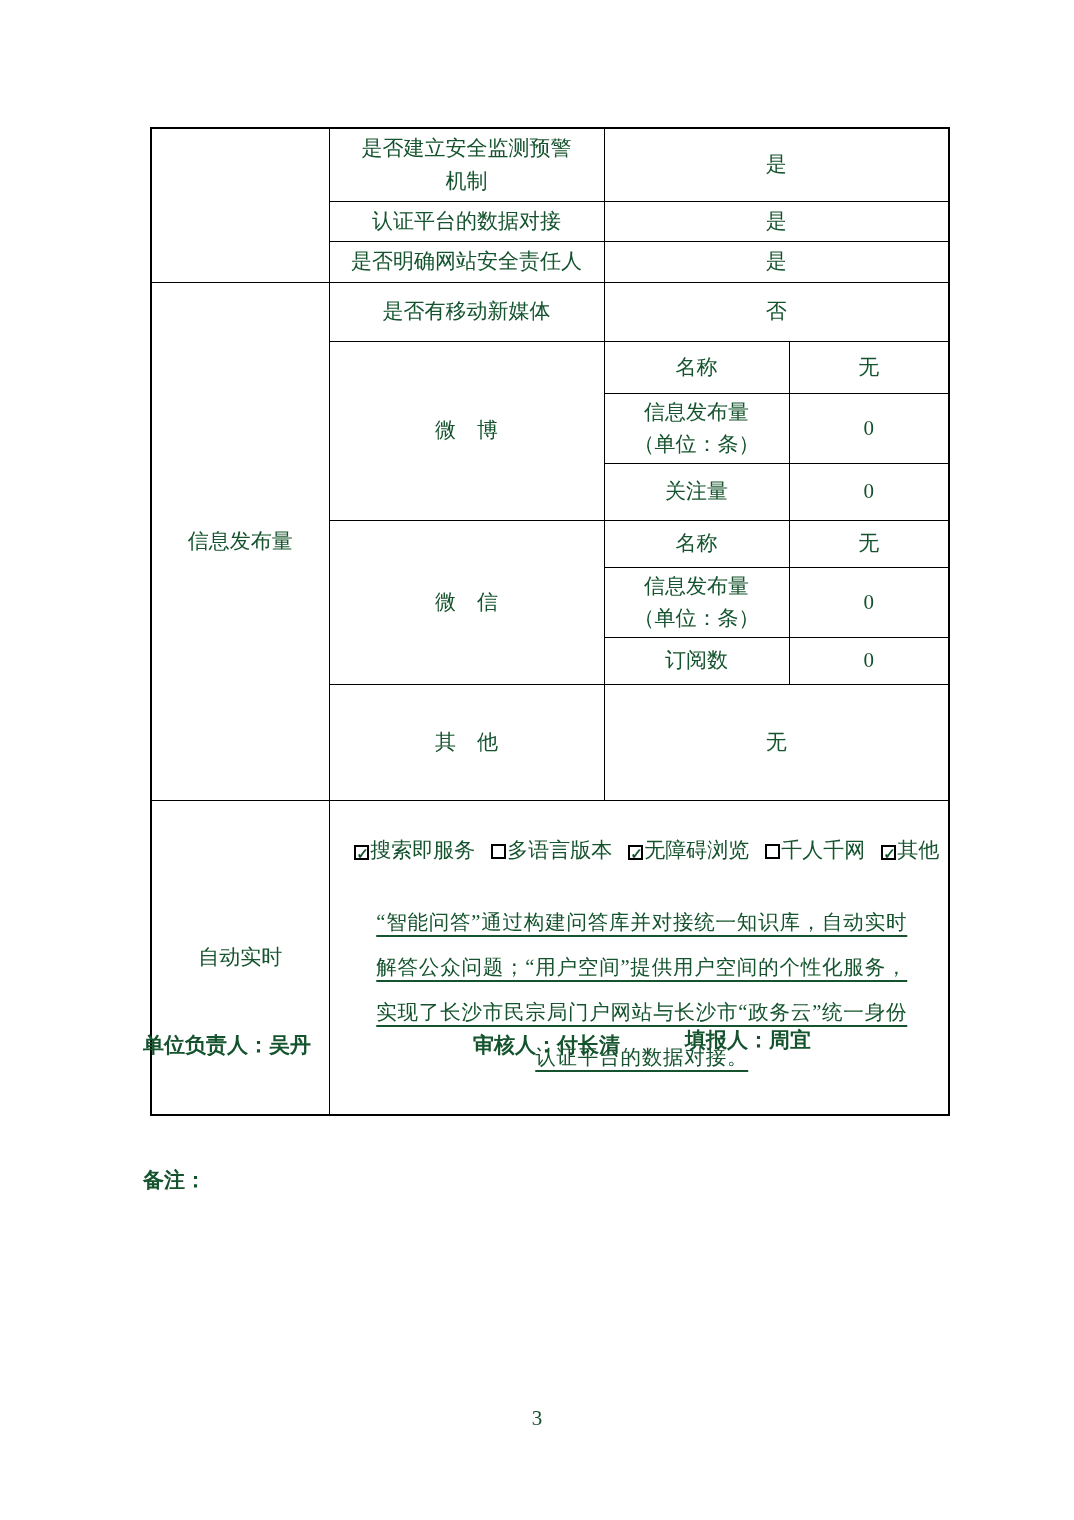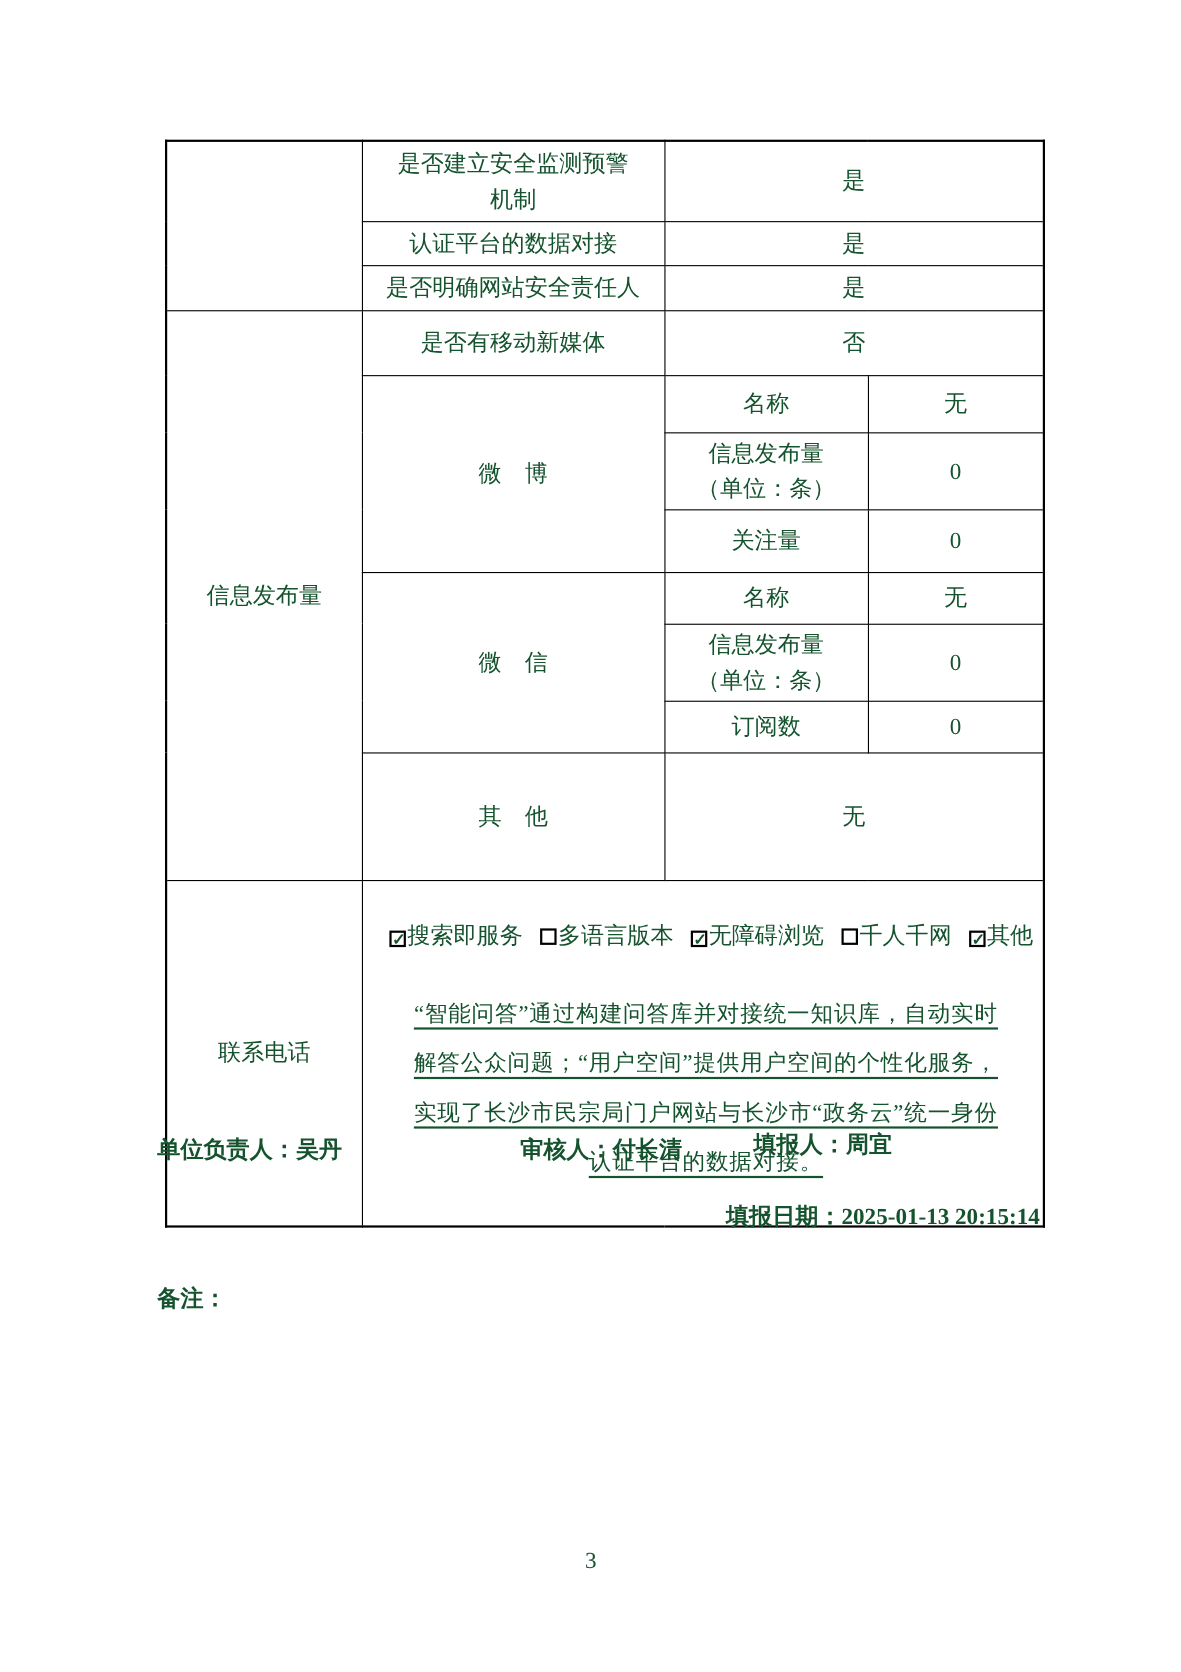--- a/index.html
+++ b/index.html
@@ -142,32 +142,31 @@
     <tr style="height:47px">
       <td>订阅数</td>
       <td>0</td>
     </tr>
     <tr style="height:116px">
       <td>其　他</td>
       <td colspan="2">无</td>
     </tr>
 
     <tr style="height:181px">
-      <td>联系电话</td>
+      <td>自动实时</td>
       <td colspan="3" class="innov-cell">
         <div class="cb-row"><span class="cb-item"><span class="cb-box">✓</span><span>搜索即服务</span></span><span class="cb-item"><span class="cb-box"></span><span>多语言版本</span></span><span class="cb-item"><span class="cb-box">✓</span><span>无障碍浏览</span></span><span class="cb-item"><span class="cb-box"></span><span>千人千网</span></span><span class="cb-item"><span class="cb-box">✓</span><span>其他</span></span></div>
         <div class="desc">“智能问答”通过构建问答库并对接统一知识库，自动实时
 解答公众问题；“用户空间”提供用户空间的个性化服务，
 实现了长沙市民宗局门户网站与长沙市“政务云”统一身份
 认证平台的数据对接。</div>
       </td>
     </tr>
   </tbody>
     </table>
 
   <div class="footer-item" style="left:143px; top:1031px"><span>单位负责人：</span><span>吴丹</span></div>
   <div class="footer-item" style="left:473px; top:1031px"><span>审核人：</span><span>付长清</span></div>
   <div class="footer-item" style="left:685px; top:1026px"><span>填报人：</span><span>周宜</span></div>
-  <div class="footer-item" style="left:660px; top:1092px"><span>填报日期：</span><span>2025-01-13 20:15:14</span></div>
   <div class="footer-item" style="left:143px; top:1166px"><span>备注：</span><span></span></div>
 
   <div class="page-number">3</div>
 </div>
 
 </body></html>

